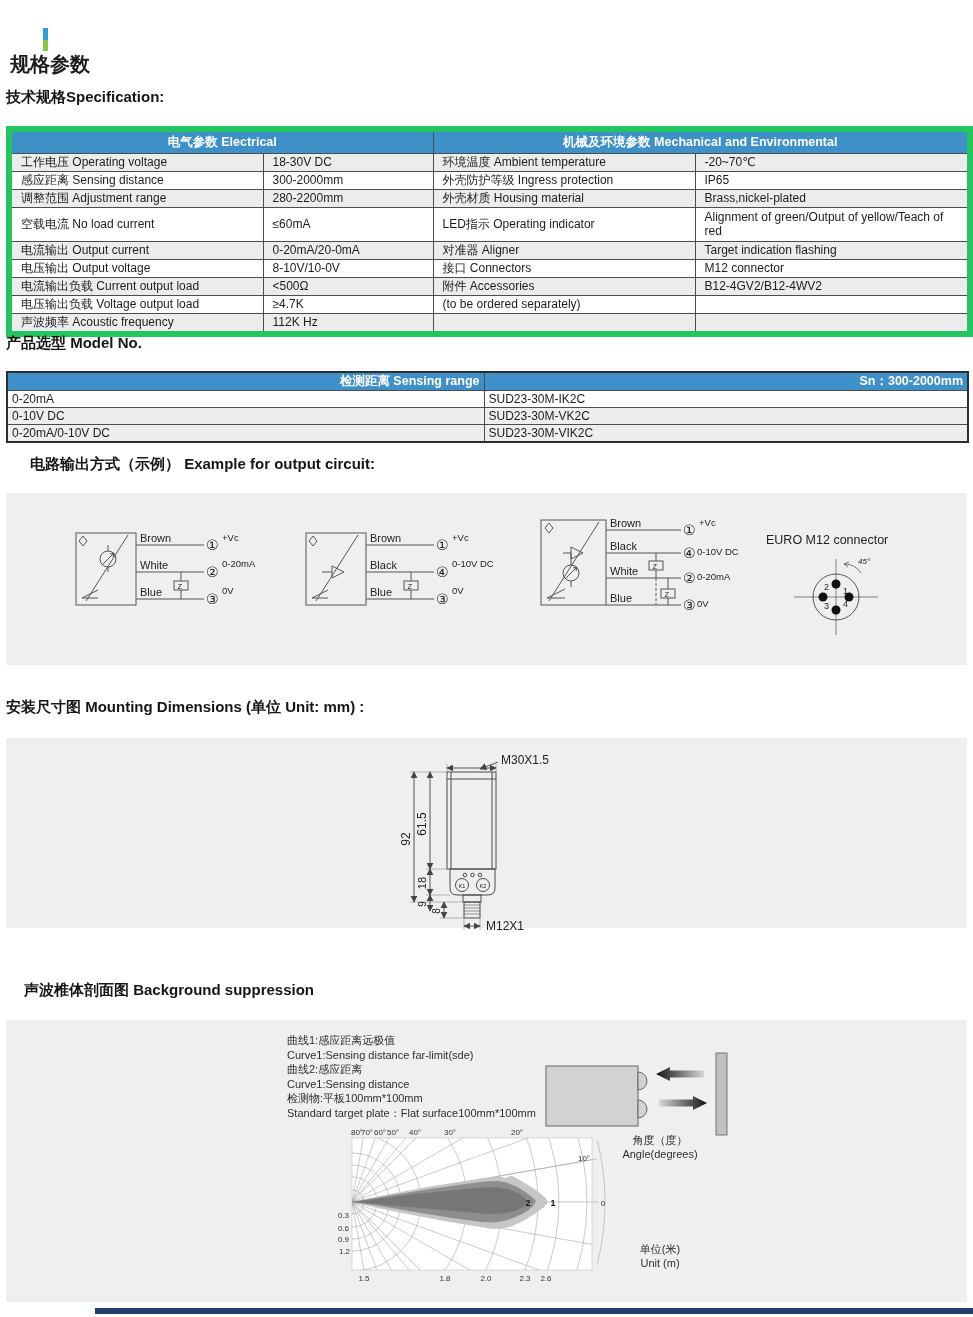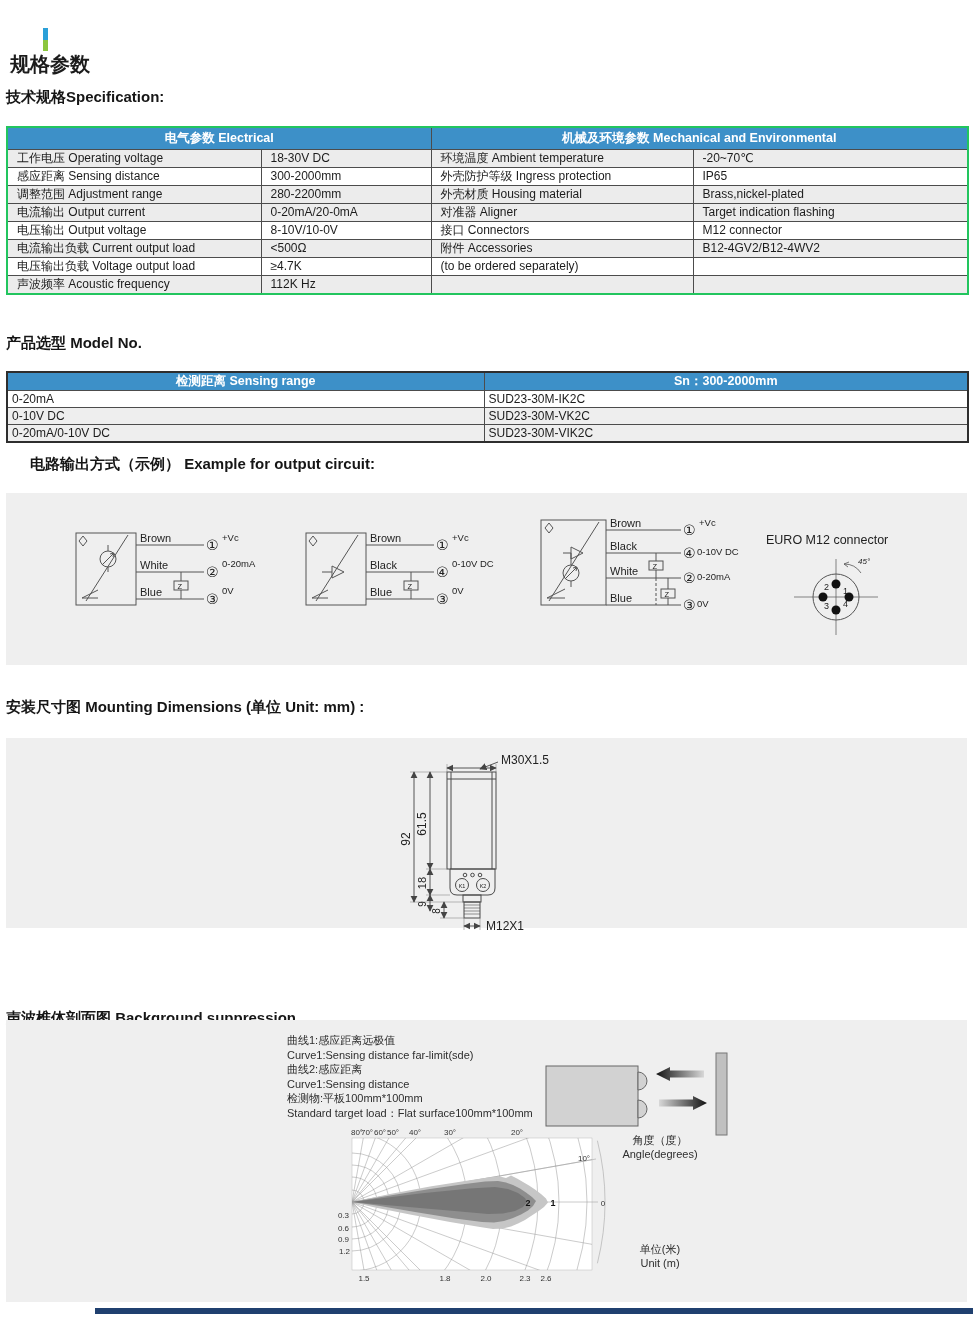--- a/index.html
+++ b/index.html
@@ -8,32 +8,32 @@
   .abs{position:absolute;}
   .hd{font-size:15px;font-weight:bold;color:#161616;white-space:nowrap;}
   
   #title-row{top:28px;left:10px;display:flex;align-items:center;flex-direction:column;}
   #accent{width:5px;height:23px;margin-right:9px;display:flex;flex-direction:column;}
   #accent .a-top{flex:1;background:#2ba0d8;}
   #accent .a-bot{flex:1;background:#8cc63e;}
   #page-title{font-size:20px;font-weight:600;color:#1b1b1b;}
   
   table{border-collapse:collapse;table-layout:fixed;}
-  #spec-table{width:961px;font-size:12px;border:2px solid #22c55e;}
+  #spec-table{width:961px;font-size:12px;border:6px solid #22c55e;}
   #spec-table td{border:1px solid #4c4c4c;padding:0 9px;height:17px;line-height:1.12;
                  overflow:hidden;white-space:nowrap;}
   #spec-table th{background:#3d90c8;color:#fff;font-size:12.5px;font-weight:bold;
                  border:1px solid #4c4c4c;height:19px;text-align:center;}
   #spec-table tr.stripe{background:#ececec;}
   #spec-table td.wrap{white-space:normal;}
   #spec-table tr.tall td{height:33px;}
   
   #model-table{width:961px;font-size:12px;border:2px solid #2e2e2e;}
   #model-table th{background:#3d90c8;color:#fff;font-size:12.5px;font-weight:bold;
-                  border:1px solid #4c4c4c;height:17px;text-align:center;padding:0 4px;margin-top:43px;}
+                  border:1px solid #4c4c4c;height:17px;text-align:right;padding:0 4px;margin-top:43px;}
   #model-table td{border:1px solid #4c4c4c;padding:0 4px;height:16px;white-space:nowrap;}
   #model-table tr.stripe{background:#eeeeee;}
   .panel{background:#efefef;left:6px;width:961px;}
   .legend-block{font-size:11px;line-height:14.5px;color:#2e2e2e;}
   .lbl2{font-size:11px;color:#2e2e2e;text-align:center;line-height:14px;}
   svg text{font-family:"Liberation Sans","DejaVu Sans",sans-serif;}
   #footer-bar{background:#20406f;height:6px;top:1308px;left:95px;width:878px;}
 </style>
 </head>
 <body>
@@ -72,20 +72,26 @@
       <td>感应距离  Sensing distance</td>
       <td>300-2000mm</td>
       <td>外壳防护等级  Ingress protection</td>
       <td>IP65</td>
     </tr>
     <tr class="stripe">
       <td>调整范围  Adjustment range</td>
       <td>280-2200mm</td>
       <td>外壳材质  Housing material</td>
       <td>Brass,nickel-plated</td>
+    </tr>
+    <tr class="tall">
+      <td>空载电流  No load current</td>
+      <td>≤60mA</td>
+      <td>LED指示  Operating indicator</td>
+      <td class="wrap">Alignment of green/Output of yellow/Teach of red</td>
     </tr>
     <tr class="stripe">
       <td>电流输出  Output current</td>
       <td>0-20mA/20-0mA</td>
       <td>对准器  Aligner</td>
       <td>Target indication flashing</td>
     </tr>
     <tr>
       <td>电压输出  Output voltage</td>
       <td>8-10V/10-0V</td>
@@ -323,30 +329,30 @@
         <text x="62" y="137" font-size="11" text-anchor="middle" transform="rotate(-90 62 137)">18</text>
         <text x="62" y="158" font-size="10" text-anchor="middle" transform="rotate(-90 62 158)">9</text>
         <text x="76" y="165" font-size="10" text-anchor="middle" transform="rotate(-90 76 165)">8</text>
         <text x="122" y="184" font-size="12">M12X1</text>
         <text x="98" y="141.5" font-size="5.5" text-anchor="middle">K1</text>
         <text x="119" y="141.5" font-size="5.5" text-anchor="middle">K2</text>
       </g>
     </svg>
   </div>
 
-  <div class="abs hd" style="top:981px;left:6px;margin-top:28px;">声波椎体剖面图  Background suppression</div>
+  <div class="abs hd" style="top:981px;left:24px;">声波椎体剖面图  Background suppression</div>
   <div class="abs panel" style="top:1020px;height:282px;">
 
     <div class="abs legend-block" style="left:281px;top:13px;">
       <div>曲线1:感应距离远极值</div>
       <div>Curve1:Sensing distance far-limit(sde)</div>
       <div>曲线2:感应距离</div>
       <div>Curve1:Sensing distance</div>
       <div>检测物:平板100mm*100mm</div>
-      <div>Standard target load：Flat  surface100mm*100mm</div>
+      <div>Standard target plate：Flat  surface100mm*100mm</div>
     </div>
 
     <svg class="abs" style="left:525px;top:28px;" width="220" height="105" viewBox="0 0 220 105">
       <defs>
         <linearGradient id="g-left" x1="0" y1="0" x2="1" y2="0">
           <stop offset="0" stop-color="#111"></stop>
             <stop offset="1" stop-color="#d8d8d8"></stop>
         </linearGradient>
         <linearGradient id="g-right" x1="0" y1="0" x2="1" y2="0">
           <stop offset="0" stop-color="#d8d8d8"></stop>

